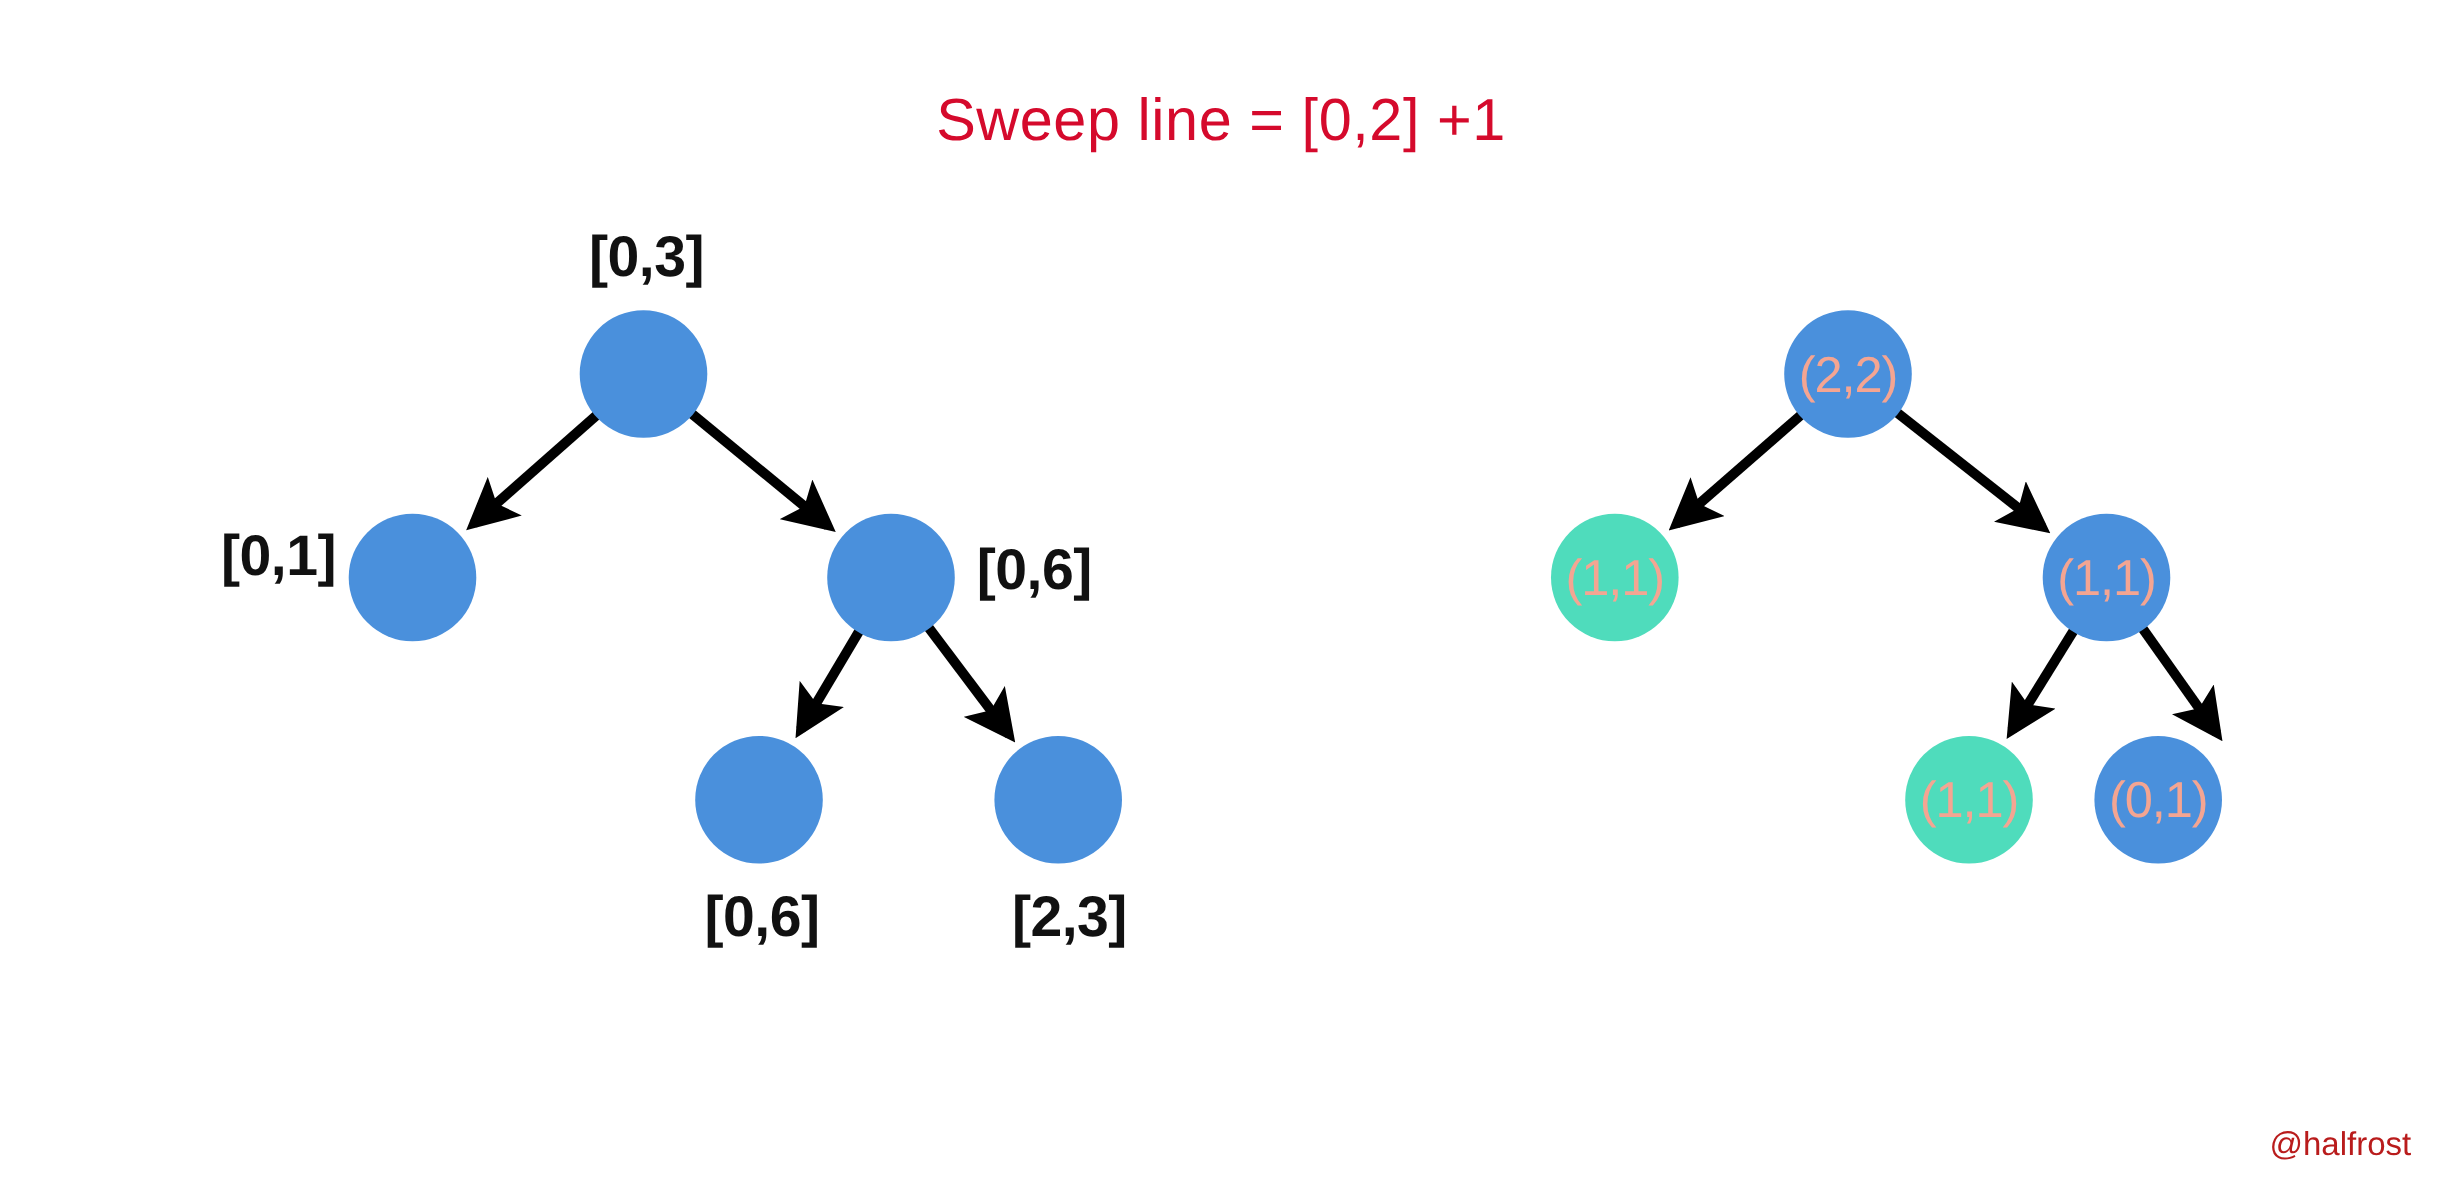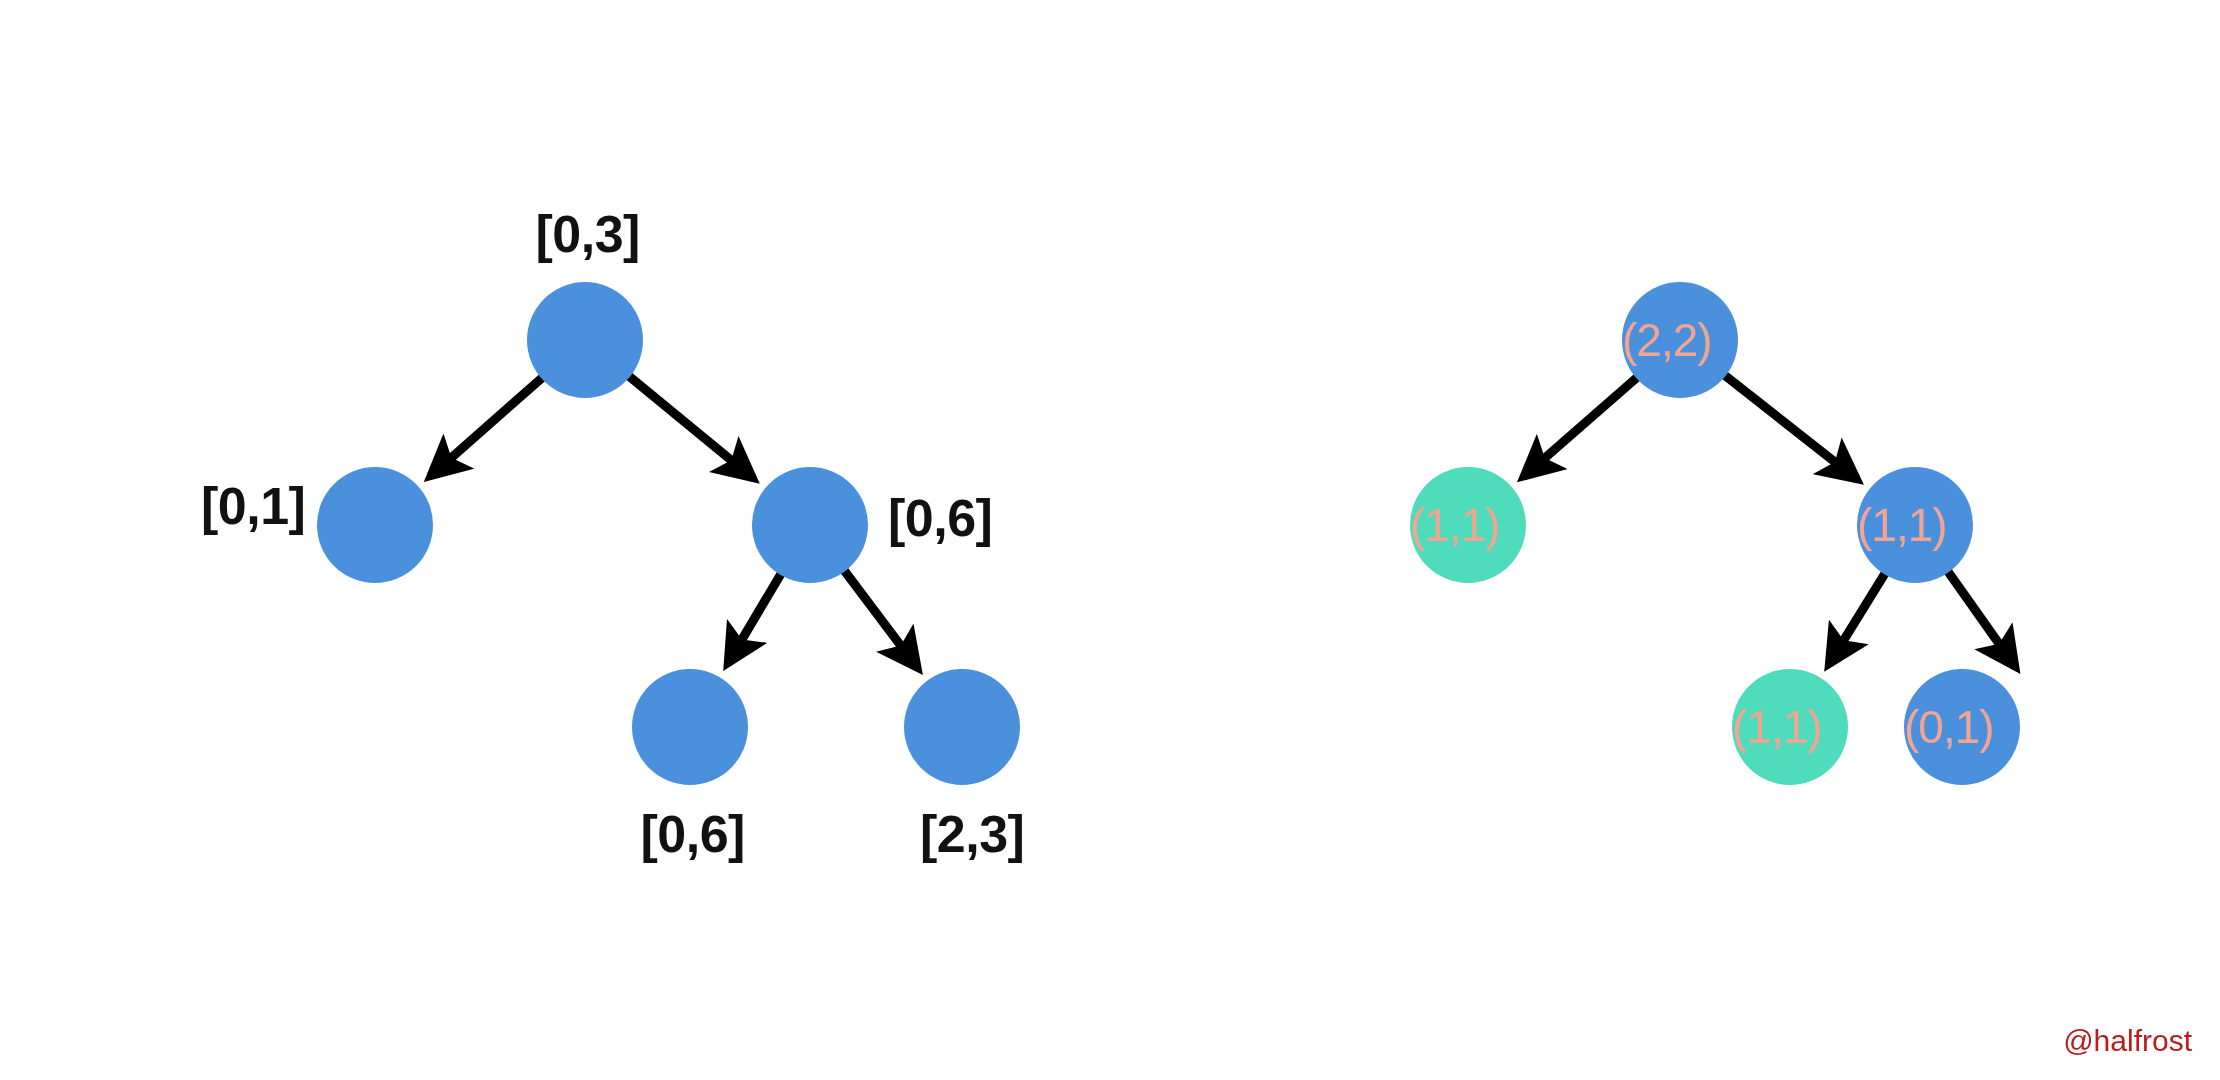--- a/index.html
+++ b/index.html
@@ -46,20 +46,21 @@
   }
 
   
   .node {
     position: absolute;
     width: 116px;
     height: 116px;
     border-radius: 50%;
     display: flex;
     align-items: center;
+    justify-content: center;
     box-sizing: border-box;
   }
   .node.blue  { background: #4a90dc; }
   .node.green { background: #4fdcbc; }
 
   .node-text {
     font-size: 46px;
     font-weight: 400;
     color: #f4a592;
     line-height: 1;
@@ -85,20 +86,21 @@
     font-size: 30px;
     color: #b91c1c;
     white-space: nowrap;
   }
 </style>
 </head>
 <body>
 
 <div id="stage">
 
+  <div class="title">Sweep line = [0,2] +1</div>
 
   <svg class="edges" viewBox="0 0 2220 1080" xmlns="http://www.w3.org/2000/svg">
     <defs>
       <marker id="arrowhead" markerWidth="5.2" markerHeight="5.2" refX="4.2" refY="2.6" orient="auto" markerUnits="strokeWidth">
         <path d="M0,0 L5.2,2.6 L0,5.2 L1.1,2.6 z" fill="#000000"></path>
       </marker>
     </defs>
     <g id="edge-group" stroke="#000000" stroke-width="9" fill="none" marker-end="url(#arrowhead)">
         <line x1="545.981332268576" y1="374.37358823958783" x2="430.5265656177957" y2="476.08373981289424"></line>
         <line x1="625.1661252715298" y1="373.0254807788134" x2="752.8405140366691" y2="478.00220043015014"></line>

